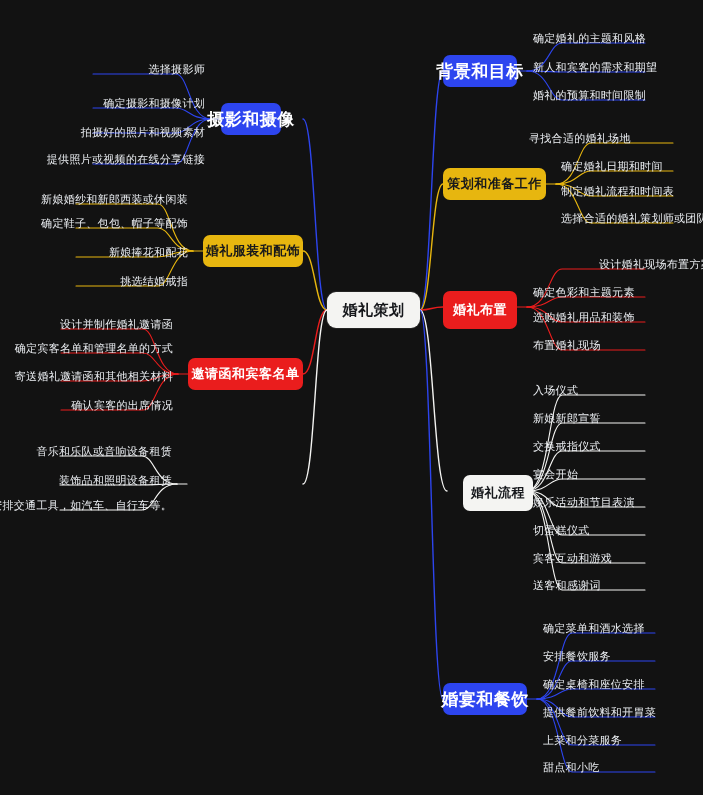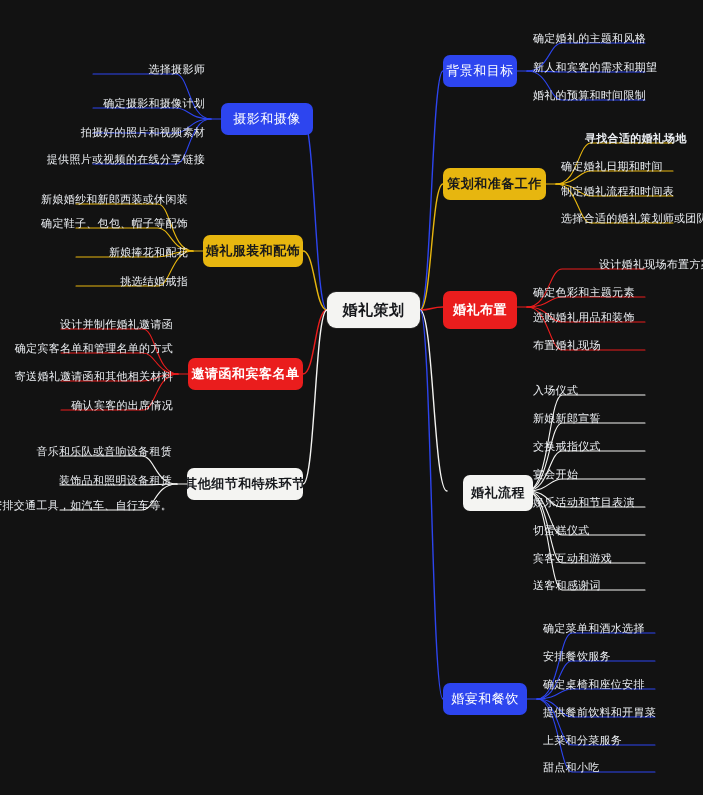--- a/index.html
+++ b/index.html
@@ -19,21 +19,21 @@
     display:flex;align-items:center;justify-content:center;
     white-space:nowrap;
     letter-spacing:.5px;
   }
   .node.root{
     background:#f4f4f2;color:#16181c;
     font-size:15px;font-weight:700;
     border-radius:9px;
     box-shadow:0 0 0 1px rgba(255,255,255,.08);
   }
-  .node.blue{background:#2d45ef;color:#ffffff;font-size:13px;font-weight:400;}
+  .node.blue{background:#2d45ef;color:#ffffff;font-size:17px;font-weight:700;}
   .node.gold{background:#e7b60f;color:#18191b;font-size:13px;font-weight:700;}
   .node.red {background:#ea1d1d;color:#ffffff;font-size:13px;font-weight:700;}
   .node.white{background:#f4f4f2;color:#16181c;font-size:13px;font-weight:700;}
   .leaf{
     position:absolute;
     color:#eceff3;
     font-size:11px;
     white-space:nowrap;
     letter-spacing:.3px;
     line-height:14px;
@@ -102,40 +102,39 @@
       <path d="M 537 699 C 559 699, 559 661, 572.2 661 L 655 661" fill="none" stroke="#2d45ef" stroke-width="1.1" stroke-linecap="round"></path>
       <path d="M 537 699 C 559 699, 559 689, 572.2 689 L 655 689" fill="none" stroke="#2d45ef" stroke-width="1.1" stroke-linecap="round"></path>
       <path d="M 537 699 C 559 699, 559 717, 572.2 717 L 655 717" fill="none" stroke="#2d45ef" stroke-width="1.1" stroke-linecap="round"></path>
       <path d="M 537 699 C 559 699, 559 745, 572.2 745 L 655 745" fill="none" stroke="#2d45ef" stroke-width="1.1" stroke-linecap="round"></path>
       <path d="M 537 699 C 559 699, 559 772, 572.2 772 L 655 772" fill="none" stroke="#2d45ef" stroke-width="1.1" stroke-linecap="round"></path>
     </svg>
 <div class="leaf l" style="right: 498px; top: 62px;">选择摄影师</div>
     <div class="leaf l" style="right: 498px; top: 96px;">确定摄影和摄像计划</div>
     <div class="leaf l" style="right: 498px; top: 125px;">拍摄好的照片和视频素材</div>
     <div class="leaf l" style="right: 498px; top: 152px;">提供照片或视频的在线分享链接</div>
-    <div class="node blue" style="left: 221px; top: 103px; width: 92px; height: 32px;">摄影和摄像</div>
+    <div class="node blue" style="left: 221px; top: 103px; width: 60px; height: 32px;">摄影和摄像</div>
     <div class="leaf l" style="right: 515px; top: 192px;">新娘婚纱和新郎西装或休闲装</div>
     <div class="leaf l" style="right: 515px; top: 216px;">确定鞋子、包包、帽子等配饰</div>
     <div class="leaf l" style="right: 515px; top: 245px;">新娘捧花和配花</div>
     <div class="leaf l" style="right: 515px; top: 274px;">挑选结婚戒指</div>
     <div class="node gold" style="left: 203px; top: 235px; width: 100px; height: 32px;">婚礼服装和配饰</div>
     <div class="leaf l" style="right: 530px; top: 317px; text-align: right;">设计并制作婚礼邀请函</div>
     <div class="leaf l" style="right: 530px; top: 341px;">确定宾客名单和管理名单的方式</div>
     <div class="leaf l" style="right: 530px; top: 369px;">寄送婚礼邀请函和其他相关材料</div>
     <div class="leaf l" style="right: 530px; top: 398px;">确认宾客的出席情况</div>
     <div class="node red" style="left: 188px; top: 358px; width: 115px; height: 32px;">邀请函和宾客名单</div>
     <div class="leaf l" style="right: 531px; top: 444px;">音乐和乐队或音响设备租赁</div>
     <div class="leaf l" style="right: 531px; top: 473px;">装饰品和照明设备租赁</div>
     <div class="leaf l" style="right: 531px; top: 498px;">安排交通工具，如汽车、自行车等。</div>
-    <div class="node white" style="left: 187px; top: 468px; width: 116px; height: 32px;">其他细节和特殊环节</div>
     <div class="leaf r" style="left: 533px; top: 31px;">确定婚礼的主题和风格</div>
     <div class="leaf r" style="left: 533px; top: 60px;">新人和宾客的需求和期望</div>
     <div class="leaf r" style="left: 533px; top: 88px;">婚礼的预算和时间限制</div>
     <div class="node blue" style="left: 443px; top: 55px; width: 74px; height: 32px;">背景和目标</div>
-    <div class="leaf r" style="left: 585px; top: 131px; font-weight: bold;">寻找合适的婚礼场地</div>
+    <div class="leaf r" style="left: 529px; top: 131px;">寻找合适的婚礼场地</div>
     <div class="leaf r" style="left: 561px; top: 159px;">确定婚礼日期和时间</div>
     <div class="leaf r" style="left: 561px; top: 184px;">制定婚礼流程和时间表</div>
     <div class="leaf r" style="left: 561px; top: 211px;">选择合适的婚礼策划师或团队</div>
     <div class="node gold" style="left: 443px; top: 168px; width: 103px; height: 32px;">策划和准备工作</div>
     <div class="leaf r" style="left: 551px; top: 257px; margin-left: 48px;">设计婚礼现场布置方案</div>
     <div class="leaf r" style="left: 533px; top: 285px;">确定色彩和主题元素</div>
     <div class="leaf r" style="left: 533px; top: 310px;">选购婚礼用品和装饰</div>
     <div class="leaf r" style="left: 533px; top: 338px;">布置婚礼现场</div>
     <div class="node red" style="left: 443px; top: 291px; width: 74px; height: 38px;">婚礼布置</div>
     <div class="leaf r" style="left: 533px; top: 383px;">入场仪式</div>

